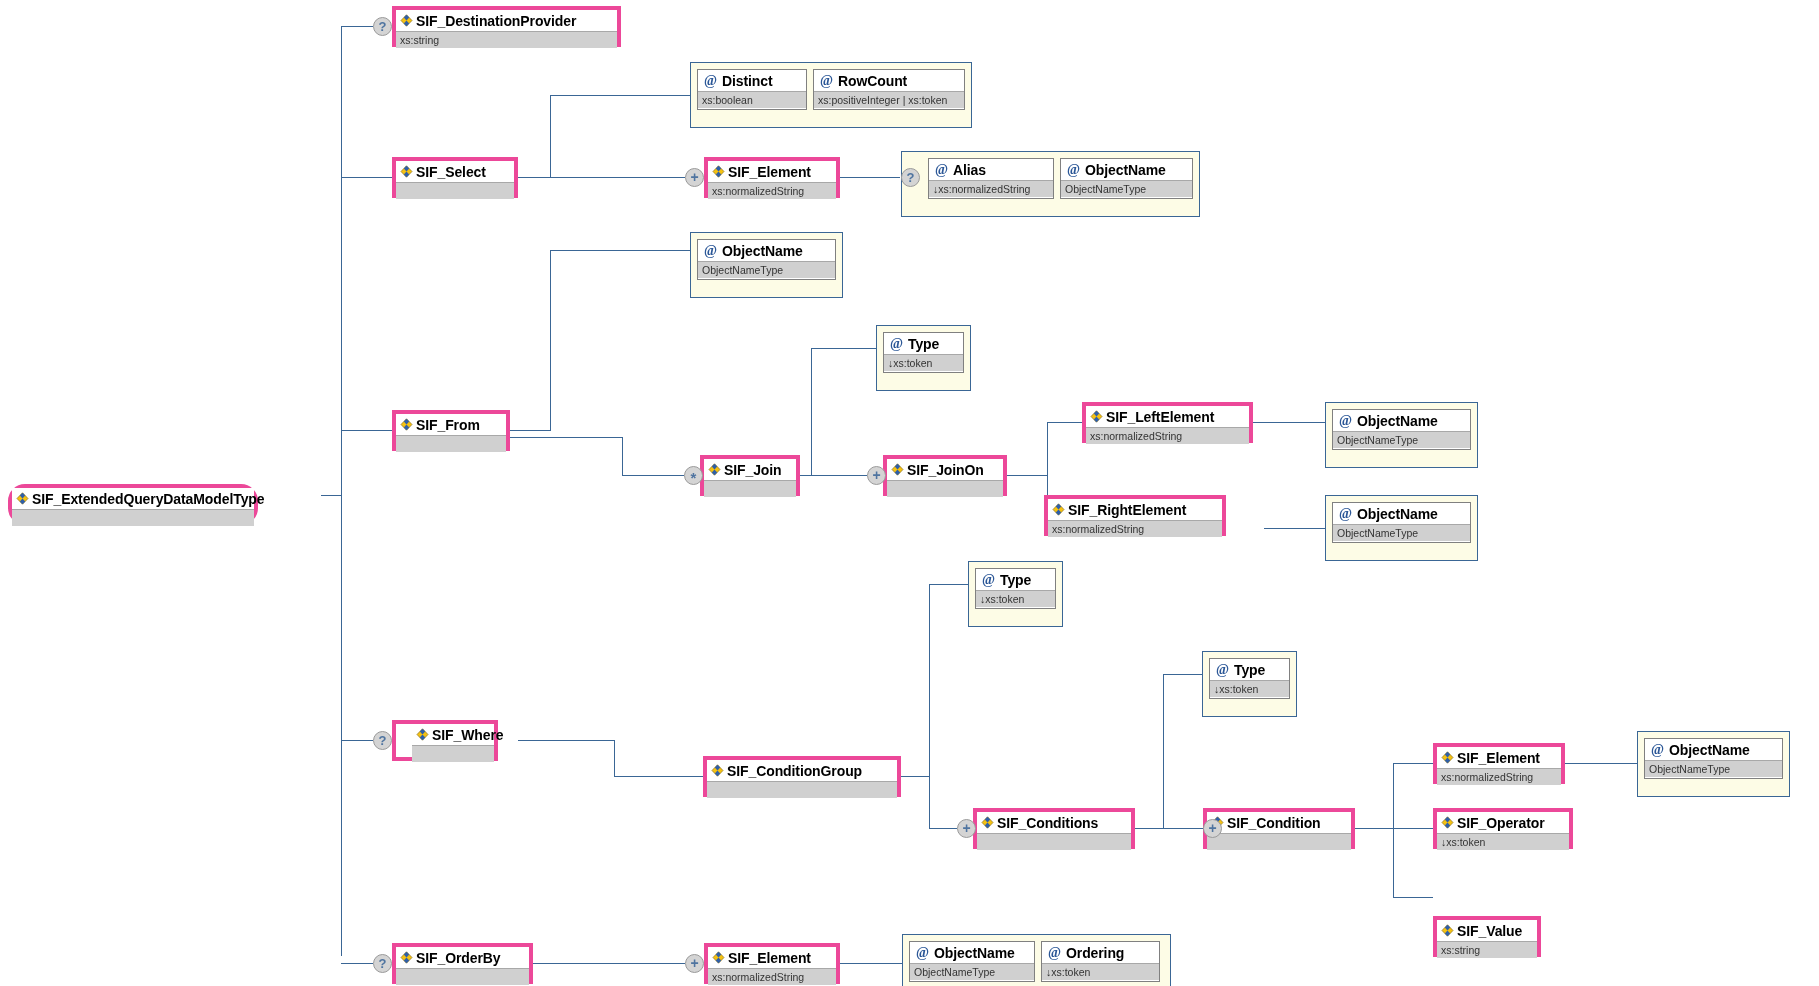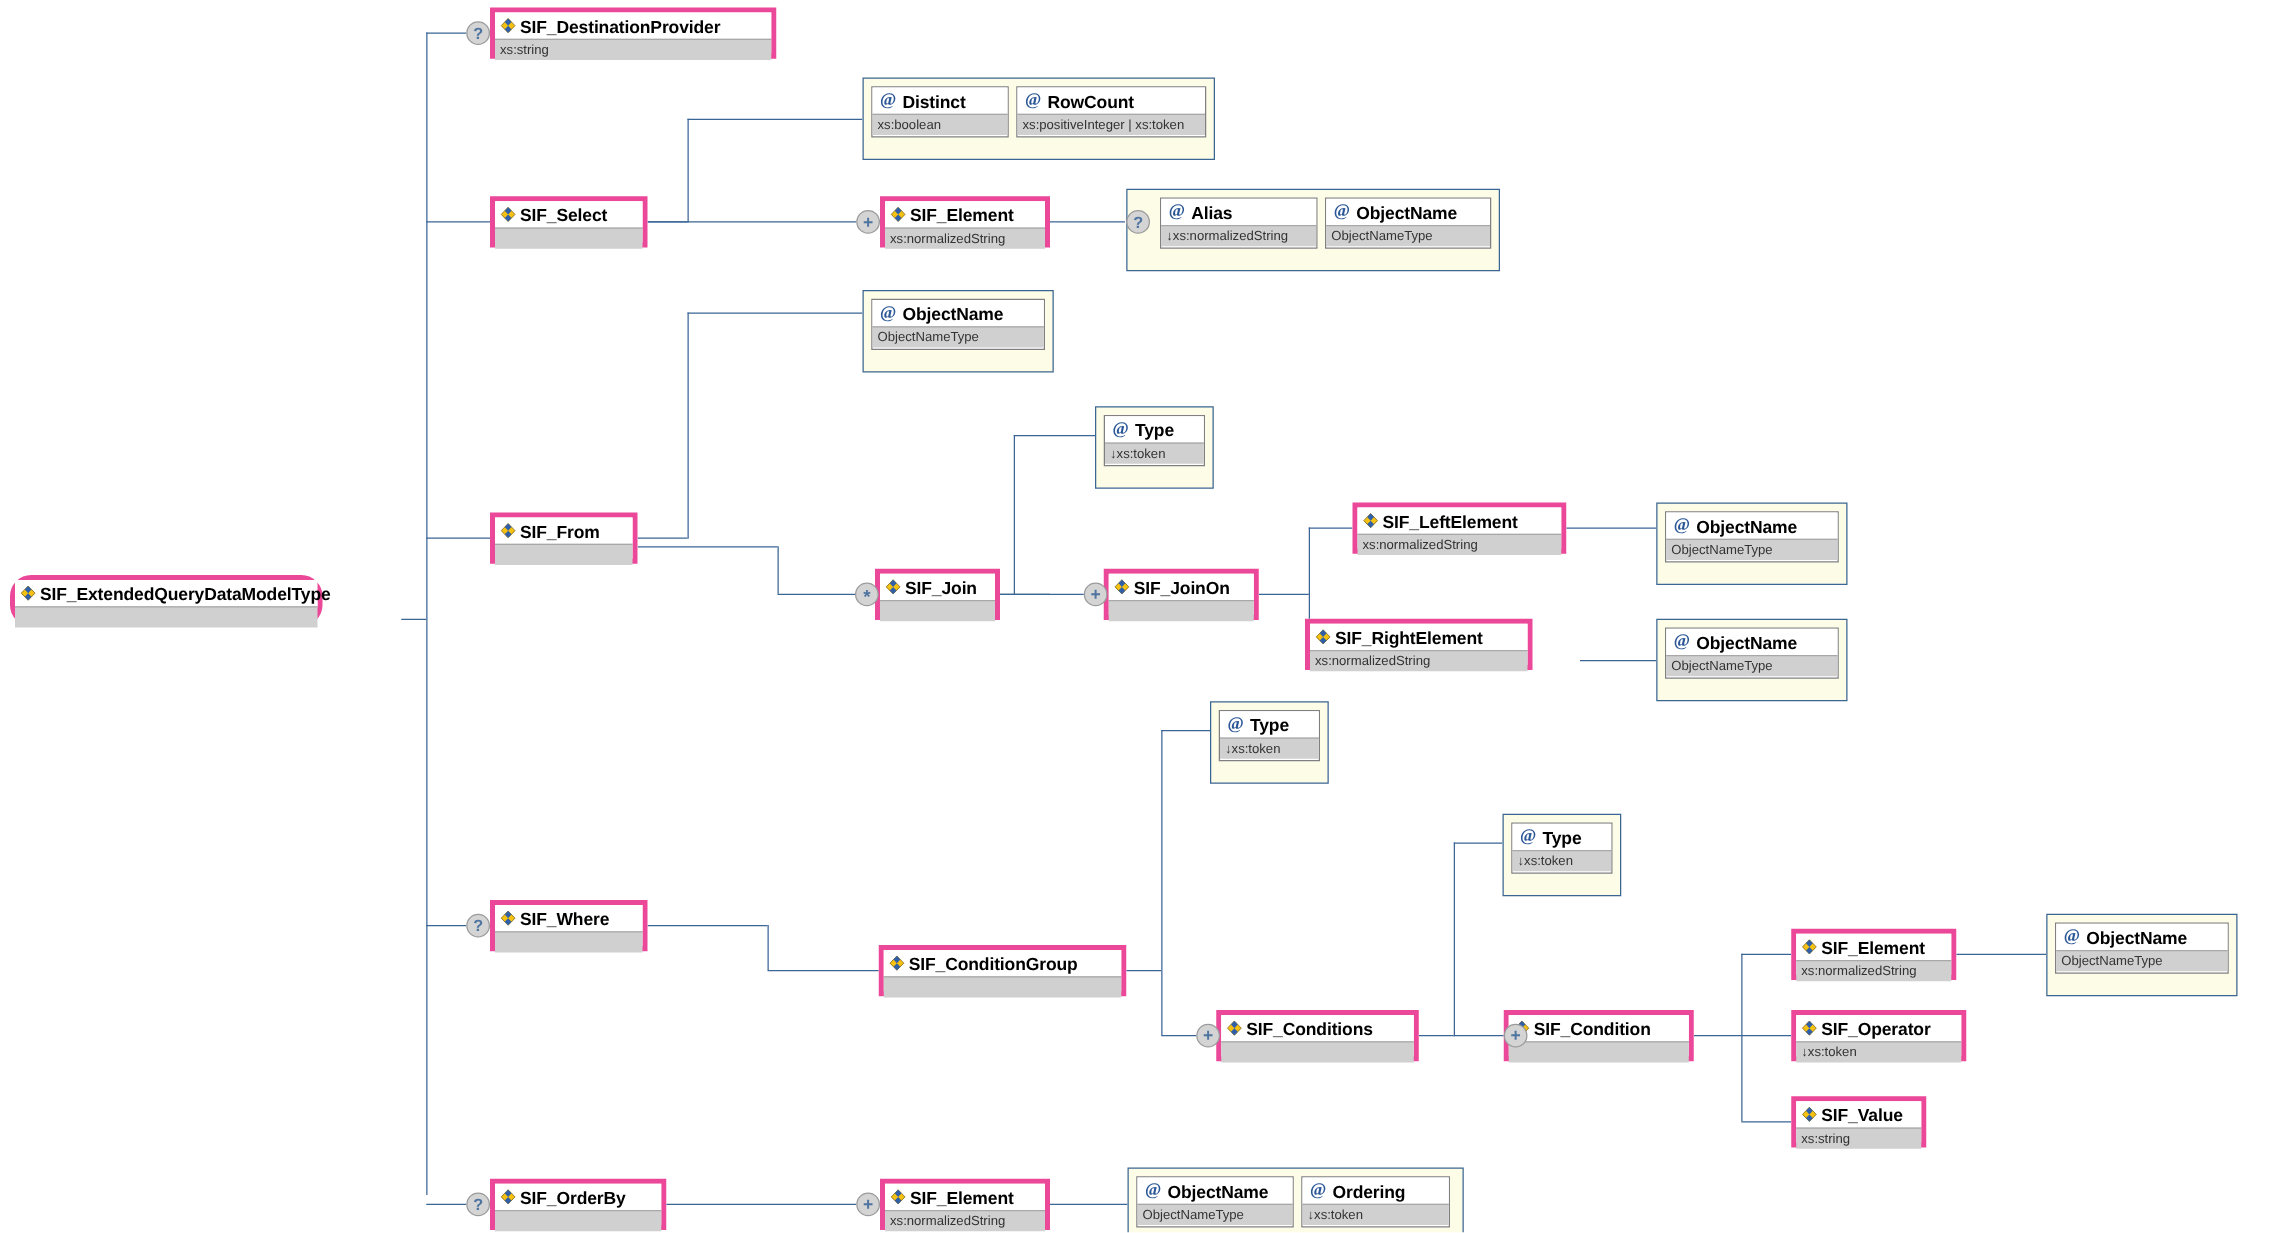--- a/index.html
+++ b/index.html
@@ -229,21 +229,21 @@
   <div class="marker plus" style="left:685px; top:168px;">+</div>
   <div class="marker" style="left:901px; top:168px;">?</div>
   <div class="marker star" style="left:684px; top:466px;">*</div>
   <div class="marker plus" style="left:867px; top:466px;">+</div>
   <div class="marker" style="left:373px; top:731px;">?</div>
   <div class="marker plus" style="left:957px; top:819px;">+</div>
   <div class="marker plus" style="left:1203px; top:819px;">+</div>
   <div class="marker" style="left:373px; top:954px;">?</div>
   <div class="marker plus" style="left:685px; top:954px;">+</div>
 
-  <div class="node" style="left:8px; top:460px; width:250px; height:41px;border-radius:17px;">
+  <div class="node" style="left:8px; top:484px; width:250px; height:41px;border-radius:17px;">
     <div class="nhdr">
       <span class="el-icon">
           <svg width="13" height="13" viewBox="0 0 13 13">
             <polygon points="6.5,0.8 12,6.5 6.5,12.2 1,6.5" fill="#f5c211" stroke="#8a6d1a" stroke-width="0.7"></polygon>
             <polygon points="6.5,0.8 9.2,3.6 6.5,6.5 3.8,3.6" fill="#2f5fa8"></polygon>
             <polygon points="3.8,9.4 6.5,6.5 9.2,9.4 6.5,12.2" fill="#2f5fa8"></polygon>
           </svg>
         </span>
       <span class="ntitle">SIF_ExtendedQueryDataModelType</span>
     </div>
@@ -449,21 +449,21 @@
   <div class="attrgroup" style="left:1202px; top:651px; width:95px; height:66px;">
     <div class="attrnode" style="width:81px; height:41px;">
       <div class="ahdr">
         <span class="at-icon">@</span>
         <span class="atitle">Type</span>
       </div>
       <div class="atype">↓xs:token</div>
     </div>
   </div>
 
-  <div class="node" style="left:392px; top:720px; width:126px; height:41px;">
+  <div class="node" style="left:392px; top:720px; width:106px; height:41px;padding-left:16px;">
     <div class="nhdr">
       <span class="el-icon">
           <svg width="13" height="13" viewBox="0 0 13 13">
             <polygon points="6.5,0.8 12,6.5 6.5,12.2 1,6.5" fill="#f5c211" stroke="#8a6d1a" stroke-width="0.7"></polygon>
             <polygon points="6.5,0.8 9.2,3.6 6.5,6.5 3.8,3.6" fill="#2f5fa8"></polygon>
             <polygon points="3.8,9.4 6.5,6.5 9.2,9.4 6.5,12.2" fill="#2f5fa8"></polygon>
           </svg>
         </span>
       <span class="ntitle">SIF_Where</span>
     </div>
@@ -533,21 +533,21 @@
             <polygon points="6.5,0.8 12,6.5 6.5,12.2 1,6.5" fill="#f5c211" stroke="#8a6d1a" stroke-width="0.7"></polygon>
             <polygon points="6.5,0.8 9.2,3.6 6.5,6.5 3.8,3.6" fill="#2f5fa8"></polygon>
             <polygon points="3.8,9.4 6.5,6.5 9.2,9.4 6.5,12.2" fill="#2f5fa8"></polygon>
           </svg>
         </span>
       <span class="ntitle">SIF_Operator</span>
     </div>
     <div class="ntype">↓xs:token</div>
   </div>
 
-  <div class="node" style="left:1433px; top:877px; width:108px; height:41px;">
+  <div class="node" style="left:1433px; top:916px; width:108px; height:41px;">
     <div class="nhdr">
       <span class="el-icon">
           <svg width="13" height="13" viewBox="0 0 13 13">
             <polygon points="6.5,0.8 12,6.5 6.5,12.2 1,6.5" fill="#f5c211" stroke="#8a6d1a" stroke-width="0.7"></polygon>
             <polygon points="6.5,0.8 9.2,3.6 6.5,6.5 3.8,3.6" fill="#2f5fa8"></polygon>
             <polygon points="3.8,9.4 6.5,6.5 9.2,9.4 6.5,12.2" fill="#2f5fa8"></polygon>
           </svg>
         </span>
       <span class="ntitle">SIF_Value</span>
     </div>

